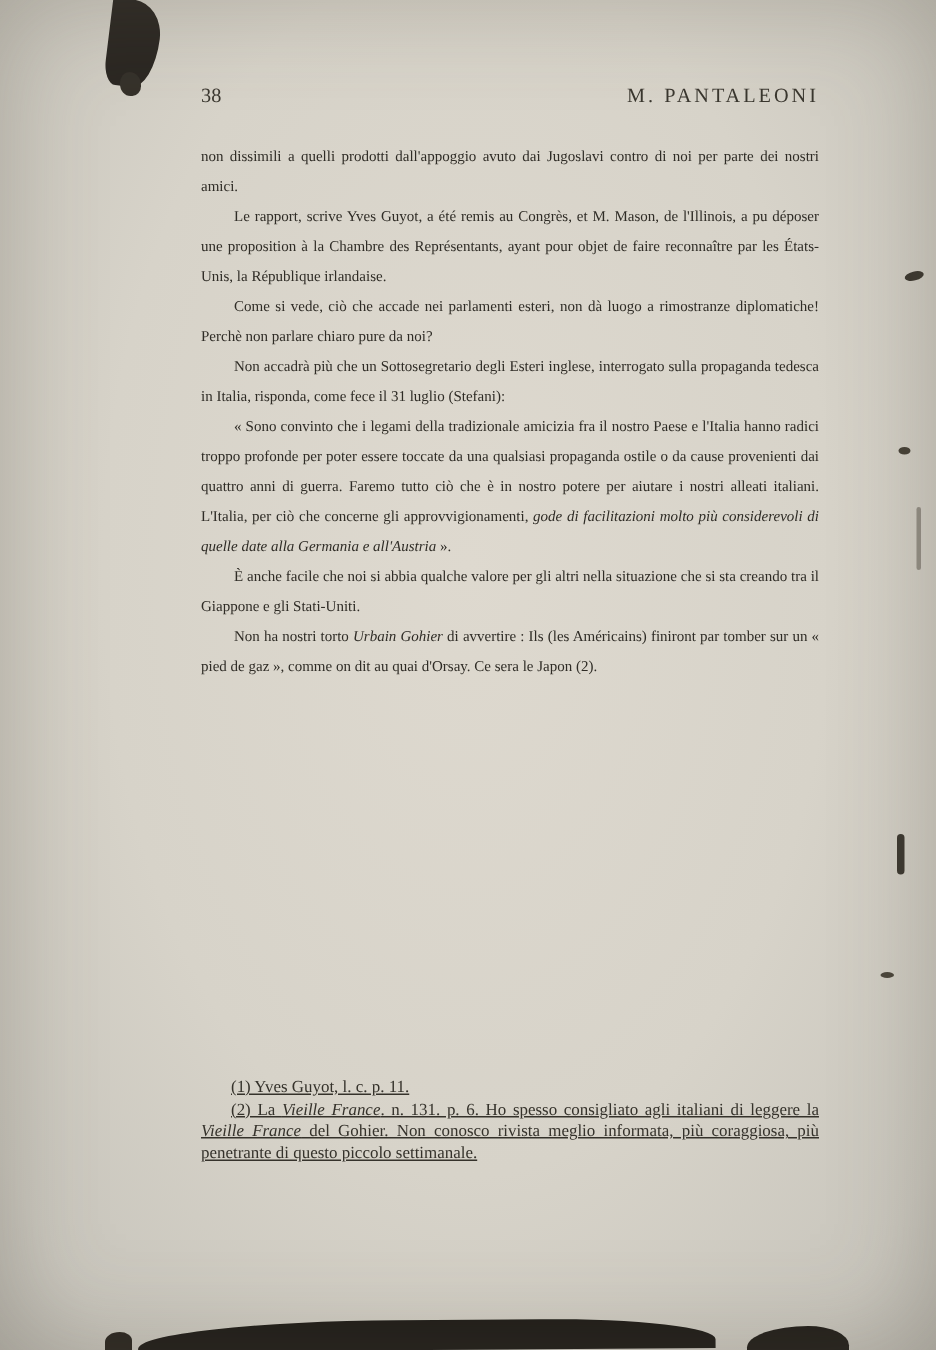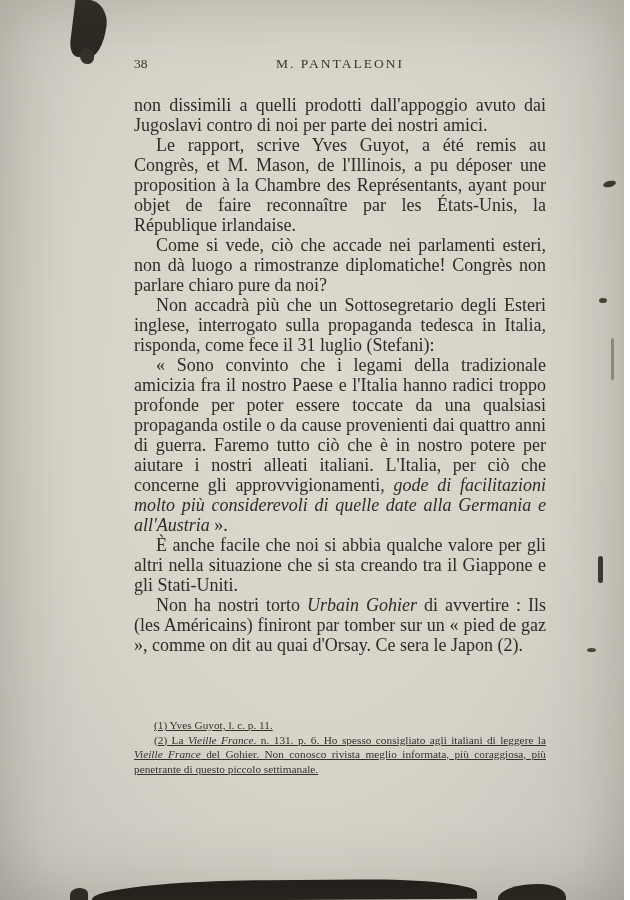--- a/index.html
+++ b/index.html
@@ -34,29 +34,29 @@
   }
   .pagenum {
     position: absolute;
     left: 0;
     top: 0;
   }
   .runhead {
     position: absolute;
     left: 0;
     width: 100%;
-    text-align: center;
+    text-align: right;
     letter-spacing: 2px;
   }
   .bodytext {
     position: absolute;
     top: 95px;
     left: 134px;
     width: 412px;
-    font-size: 18px;
+    font-size: 10px;
     line-height: 20px;
     color: #2f2c26;
     text-align: justify;
   }
   .bodytext p {
     margin: 0;
   }
   .bodytext p.indent {
     text-indent: 22px;
   }
@@ -131,21 +131,21 @@
 <div class="scan">
 
   <div class="header">
     <span class="pagenum">38</span>
     <span class="runhead">M. PANTALEONI</span>
   </div>
 
   <div class="bodytext">
       <p><span>non dissimili a quelli prodotti dall'appoggio avuto dai Jugoslavi contro di noi per parte dei nostri amici.</span></p>
       <p class="indent"><span>Le rapport, scrive Yves Guyot, a été remis au Congrès, et M. Mason, de l'Illinois, a pu déposer une proposition à la Chambre des Représentants, ayant pour objet de faire reconnaître par les États-Unis, la République irlandaise.</span></p>
-      <p class="indent"><span>Come si vede, ciò che accade nei parlamenti esteri, non dà luogo a rimostranze diplomatiche! Congrès non parlare chiaro pure da noi?</span></p>
+      <p class="indent"><span>Come si vede, ciò che accade nei parlamenti esteri, non dà luogo a rimostranze diplomatiche! Perchè non parlare chiaro pure da noi?</span></p>
       <p class="indent"><span>Non accadrà più che un Sottosegretario degli Esteri inglese, interrogato sulla propaganda tedesca in Italia, risponda, come fece il 31 luglio (Stefani):</span></p>
       <p class="indent"><span>« Sono convinto che i legami della tradizionale amicizia fra il nostro Paese e l'Italia hanno radici troppo profonde per poter essere toccate da una qualsiasi propaganda ostile o da cause provenienti dai quattro anni di guerra. Faremo tutto ciò che è in nostro potere per aiutare i nostri alleati italiani. L'Italia, per ciò che concerne gli approvvigionamenti, </span><span class="it">gode di facilitazioni molto più considerevoli di quelle date alla Germania e all'Austria</span><span> ».</span></p>
       <p class="indent"><span>È anche facile che noi si abbia qualche valore per gli altri nella situazione che si sta creando tra il Giappone e gli Stati-Uniti.</span></p>
       <p class="indent"><span>Non ha nostri torto </span><span class="it">Urbain Gohier</span><span> di avvertire : Ils (les Américains) finiront par tomber sur un « pied de gaz », comme on dit au quai d'Orsay. Ce sera le Japon (2).</span></p>
     </div>
 
   <div class="footnotes">
       <p class="indent"><span>(1) Yves Guyot, l. c. p. 11.</span></p>
       <p class="indent"><span>(2) La </span><span class="it">Vieille France</span><span>. n. 131. p. 6. Ho spesso consigliato agli italiani di leggere la </span><span class="it">Vieille France</span><span> del Gohier. Non conosco rivista meglio informata, più coraggiosa, più penetrante di questo piccolo settimanale.</span></p>
     </div>

